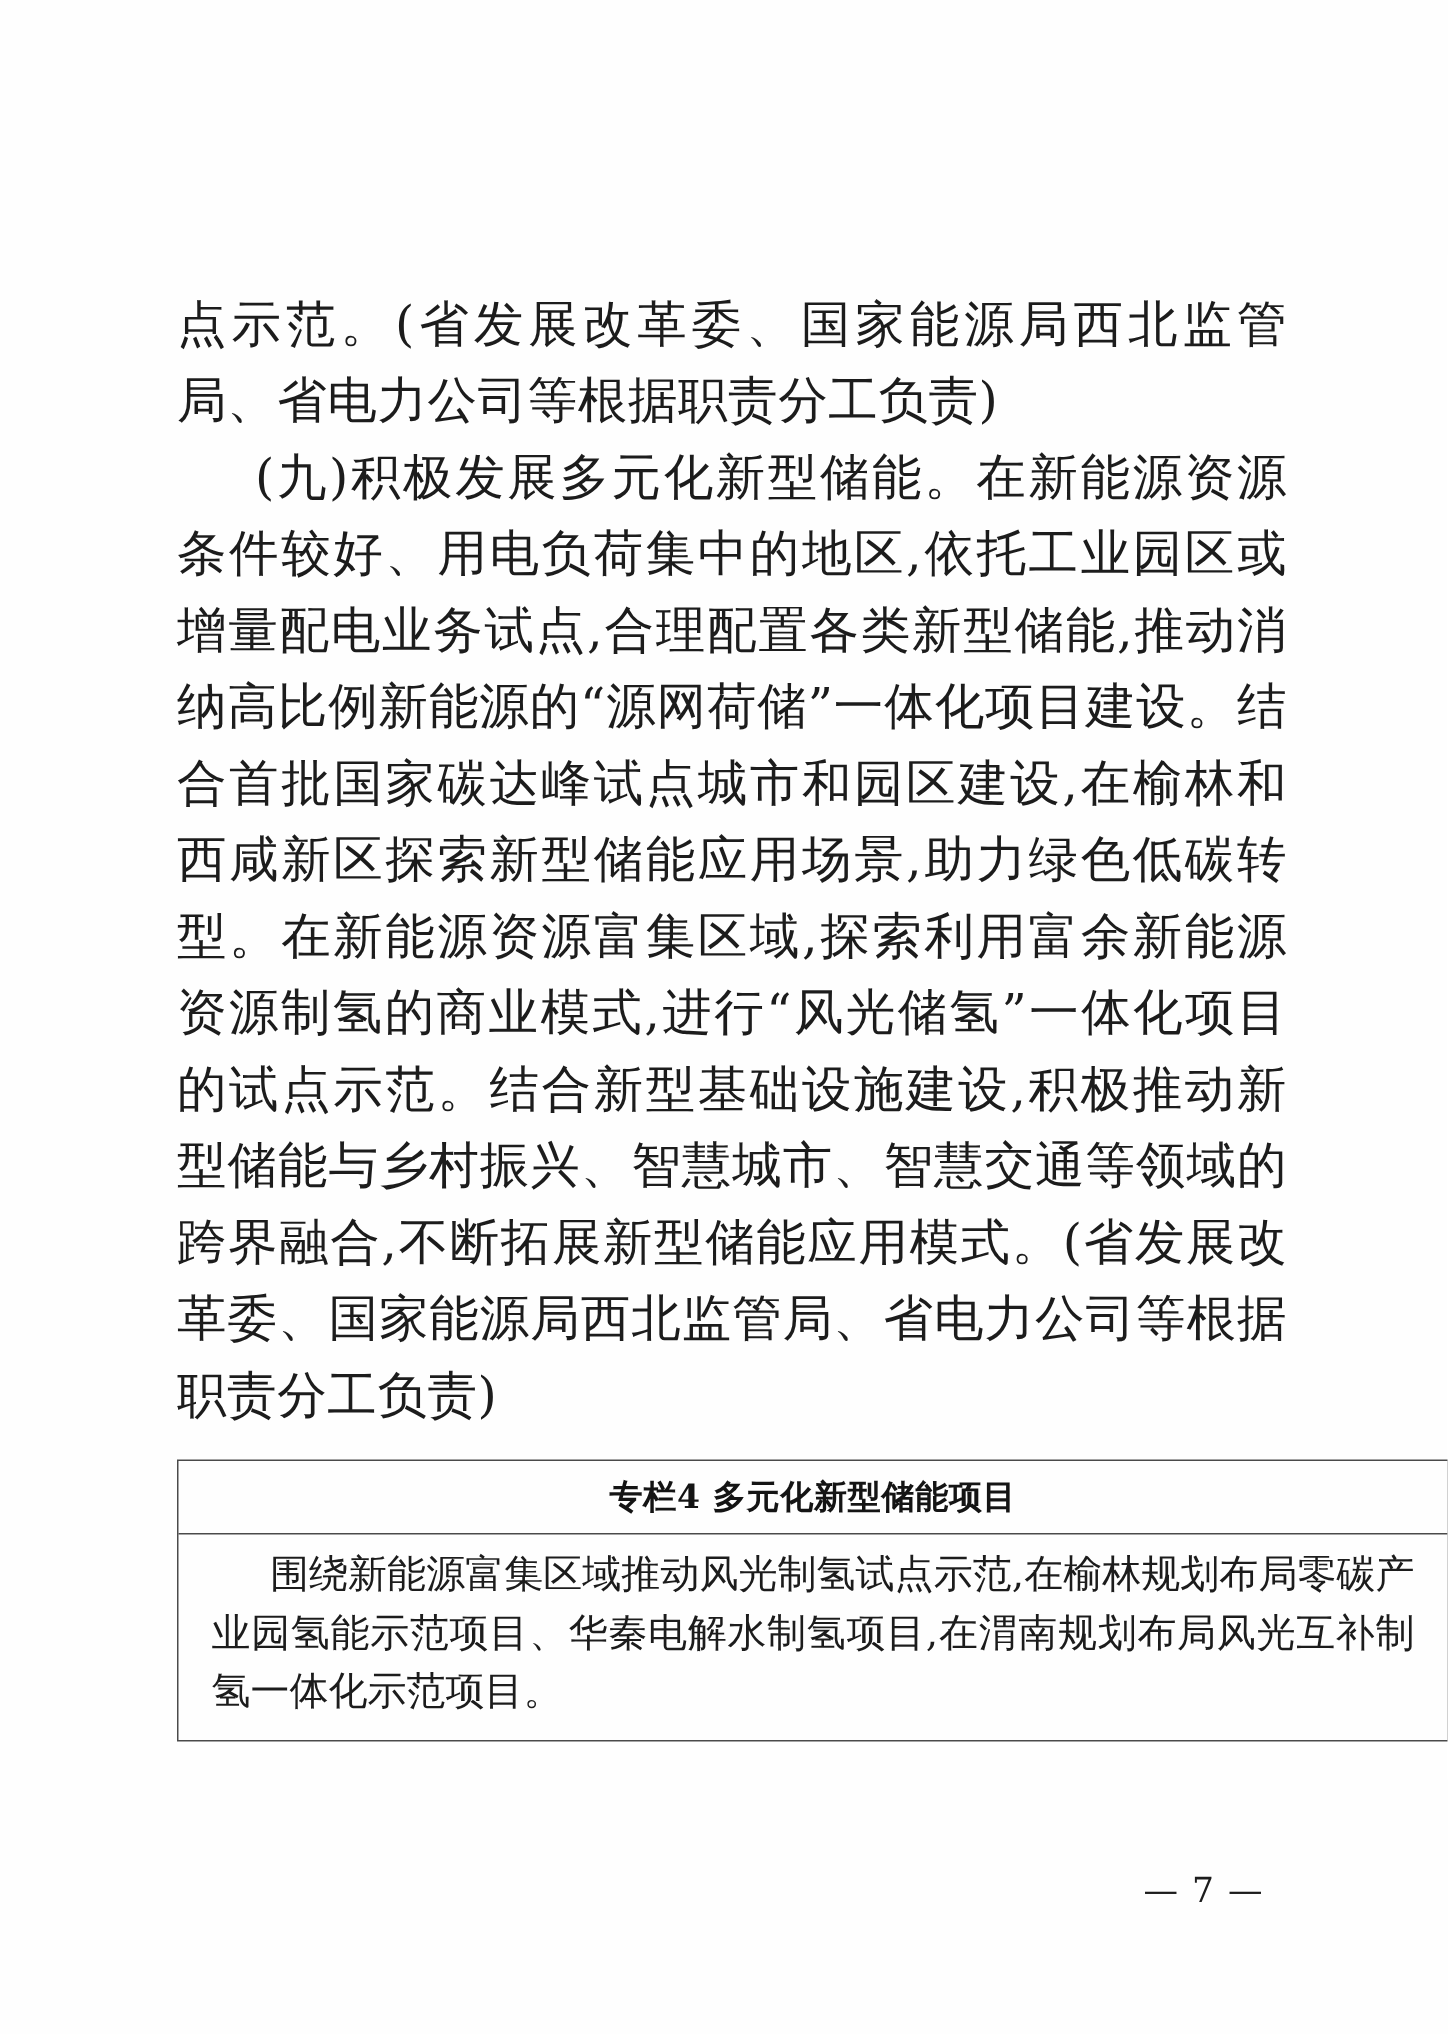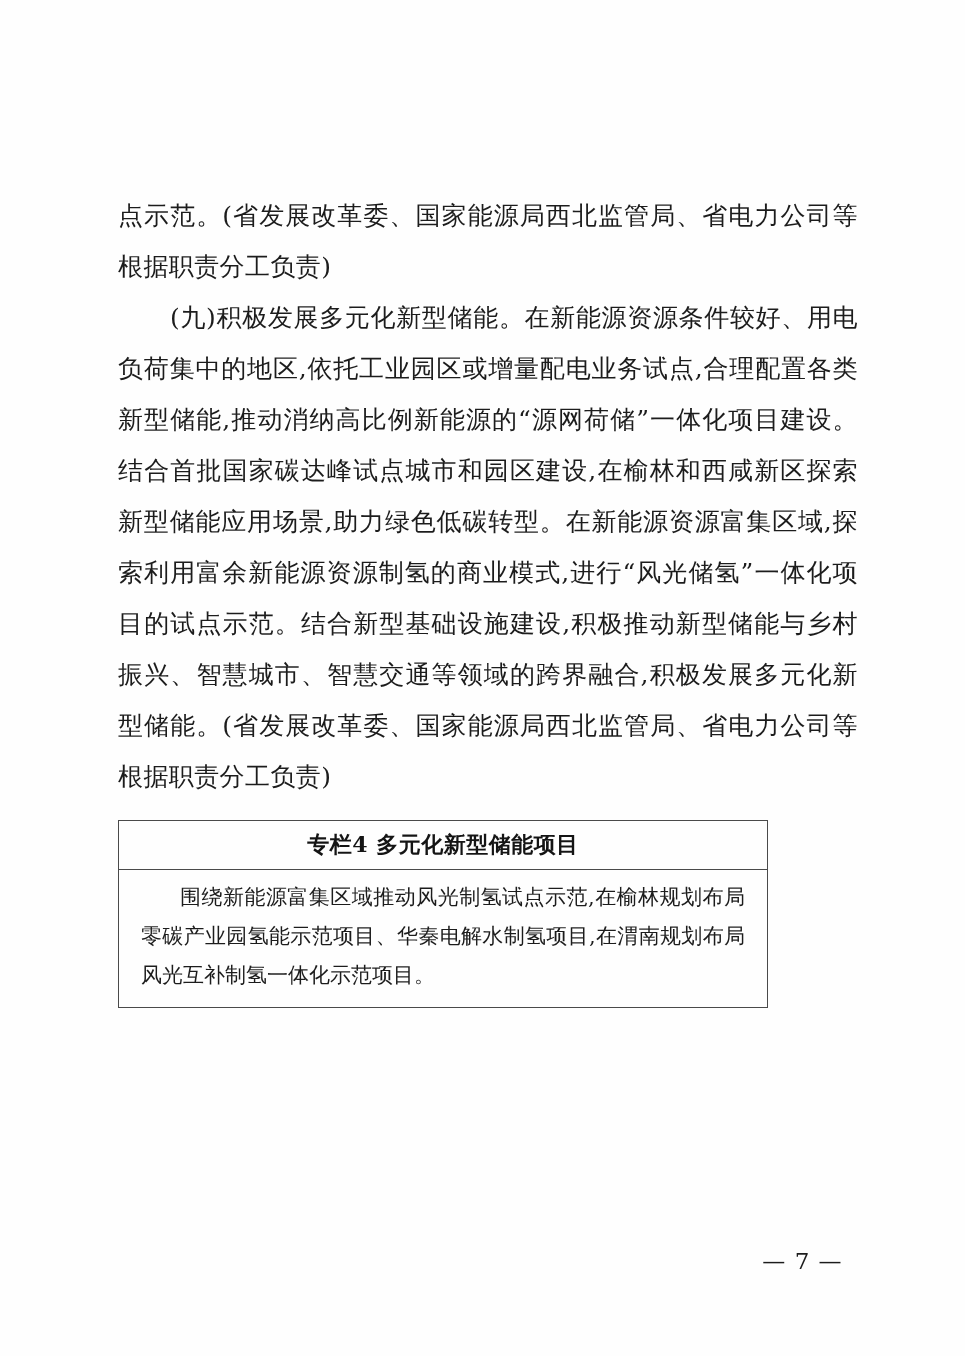--- a/index.html
+++ b/index.html
@@ -22,50 +22,50 @@
     height: 1356px;
     background: #fefefe;
   }
   .content {
     position: absolute;
     left: 118px;
     top: 190px;
     width: 740px;
   }
   .para {
-    font-size: 25px;
+    font-size: 33px;
     line-height: 51px;
     letter-spacing: 0.4px;
     text-align: justify;
     text-justify: inter-ideograph;
     margin: 0;
     color: #1c1c1c;
     font-weight: 500;
   }
   .para.indent {
     text-indent: 52px;
   }
   .box {
     margin-top: 18px;
     margin-bottom: 0;
     border: 1.5px solid #4a4a4a;
-    width: 650px;
+    width: 848px;
     box-sizing: border-box;
   }
   .box-title {
     text-align: center;
     font-size: 22px;
     font-weight: bold;
     padding: 9px 0 9px 0;
     border-bottom: 1.2px solid #4a4a4a;
     letter-spacing: 0.5px;
     color: #141414;
   }
   .box-body {
-    font-size: 21px;
+    font-size: 26px;
     line-height: 39px;
     padding: 8px 22px 12px 22px;
     text-align: justify;
     text-justify: inter-ideograph;
     text-indent: 39px;
     color: #1c1c1c;
   }
   .footer {
     position: absolute;
     left: 0;
@@ -83,21 +83,21 @@
 </style>
 </head>
 <body>
 
 <div class="page">
 
   <div class="content">
 
     <p class="para">点示范。(省发展改革委、国家能源局西北监管局、省电力公司等根据职责分工负责)</p>
 
-    <p class="para indent">(九)积极发展多元化新型储能。在新能源资源条件较好、用电负荷集中的地区,依托工业园区或增量配电业务试点,合理配置各类新型储能,推动消纳高比例新能源的“源网荷储”一体化项目建设。结合首批国家碳达峰试点城市和园区建设,在榆林和西咸新区探索新型储能应用场景,助力绿色低碳转型。在新能源资源富集区域,探索利用富余新能源资源制氢的商业模式,进行“风光储氢”一体化项目的试点示范。结合新型基础设施建设,积极推动新型储能与乡村振兴、智慧城市、智慧交通等领域的跨界融合,积极发展多元化新型储能。(省发展改革委、国家能源局西北监管局、省电力公司等根据职责分工负责)</p>
+    <p class="para indent">(九)积极发展多元化新型储能。在新能源资源条件较好、用电负荷集中的地区,依托工业园区或增量配电业务试点,合理配置各类新型储能,推动消纳高比例新能源的“源网荷储”一体化项目建设。结合首批国家碳达峰试点城市和园区建设,在榆林和西咸新区探索新型储能应用场景,助力绿色低碳转型。在新能源资源富集区域,探索利用富余新能源资源制氢的商业模式,进行“风光储氢”一体化项目的试点示范。结合新型基础设施建设,积极推动新型储能与乡村振兴、智慧城市、智慧交通等领域的跨界融合,不断拓展新型储能应用模式。(省发展改革委、国家能源局西北监管局、省电力公司等根据职责分工负责)</p>
 
     <div class="box">
       <div class="box-title">专栏4 多元化新型储能项目</div>
       <div class="box-body">围绕新能源富集区域推动风光制氢试点示范,在榆林规划布局零碳产业园氢能示范项目、华秦电解水制氢项目,在渭南规划布局风光互补制氢一体化示范项目。</div>
     </div>
 
 
   </div>
 
   <div class="footer">

